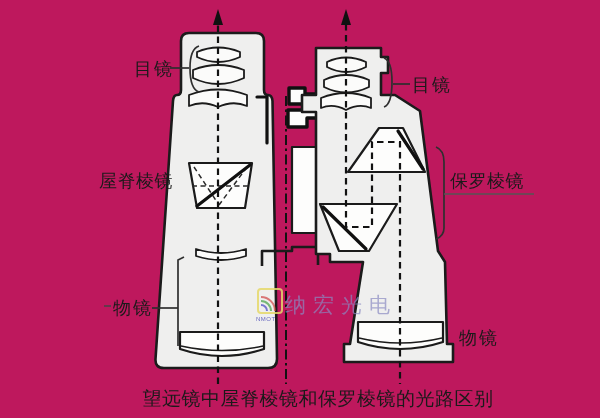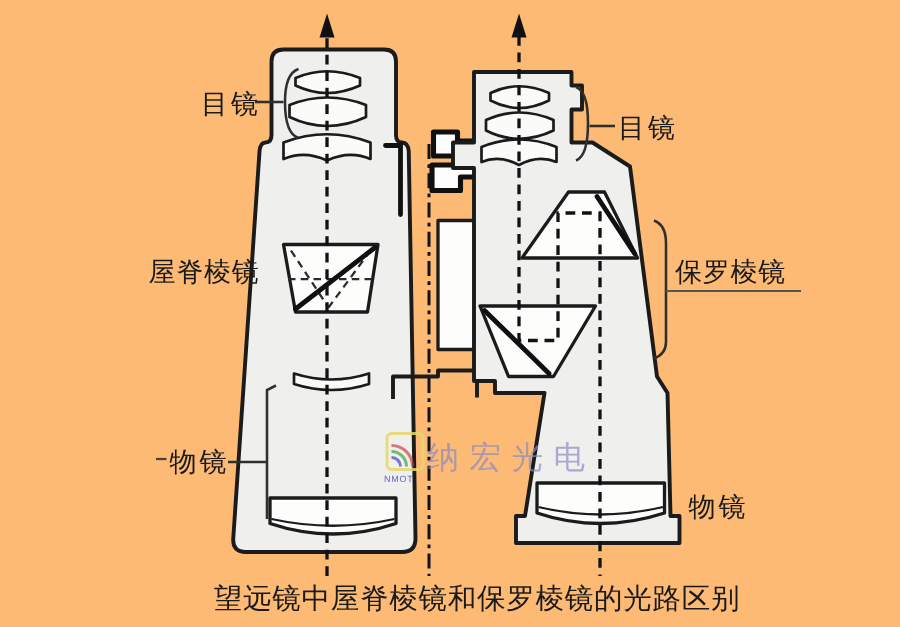--- a/index.html
+++ b/index.html
@@ -1,17 +1,17 @@
 <!DOCTYPE html>
 <html><head>
 <meta charset="utf-8">
 <style>
   html,body{margin:0;padding:0;background:#ffffff;}
   #stage{
-    position:relative;width:600px;height:418px;background:#fdba74;overflow:hidden;
+    position:relative;width:600px;height:418px;background:#be185d;overflow:hidden;
     font-family:"Liberation Sans","DejaVu Sans",sans-serif;
   }
   svg{display:block;}
   .body-fill{fill:#efefee;stroke:#1b1b1b;stroke-width:2.6;stroke-linejoin:round;}
   .detail{fill:#fdfdfc;stroke:#1b1b1b;stroke-width:2.2;stroke-linejoin:round;}
   .lens{fill:#fbfbfa;stroke:#1b1b1b;stroke-width:1.8;stroke-linejoin:round;}
   .axis{fill:none;stroke:#121212;stroke-width:2.2;stroke-dasharray:6.5 4.5;}
   .dashthin{fill:none;stroke:#2a2a2a;stroke-width:1.5;stroke-dasharray:5 3.5;}
   .hinge-axis{fill:none;stroke:#121212;stroke-width:2;stroke-dasharray:10 3.5 2.5 3.5;}
   .boldline{fill:none;stroke:#101010;stroke-width:3.2;stroke-linecap:round;}

